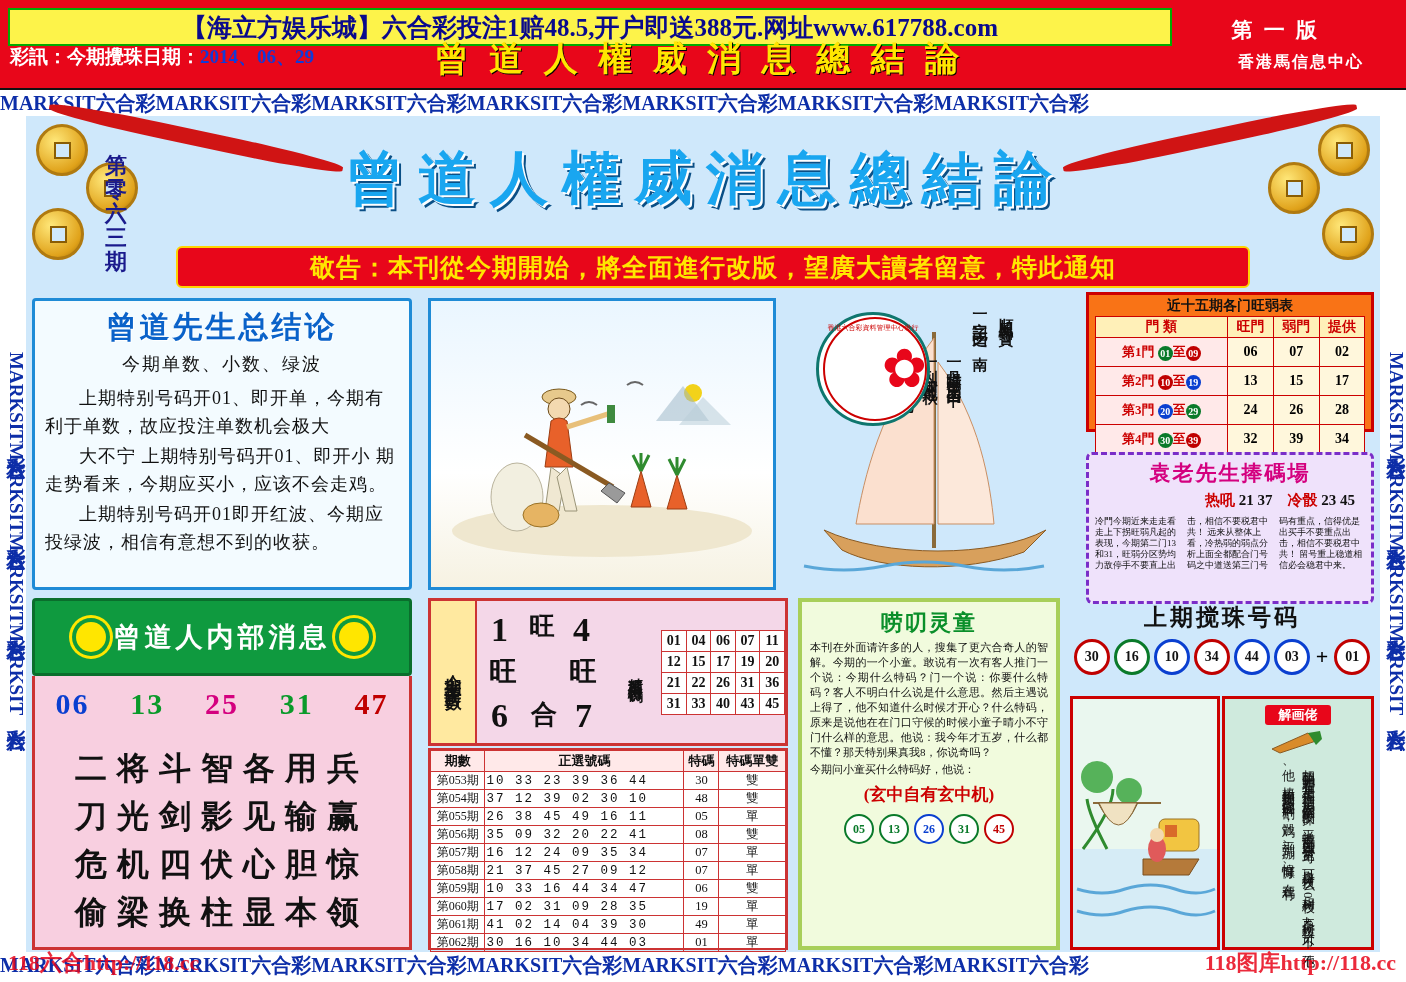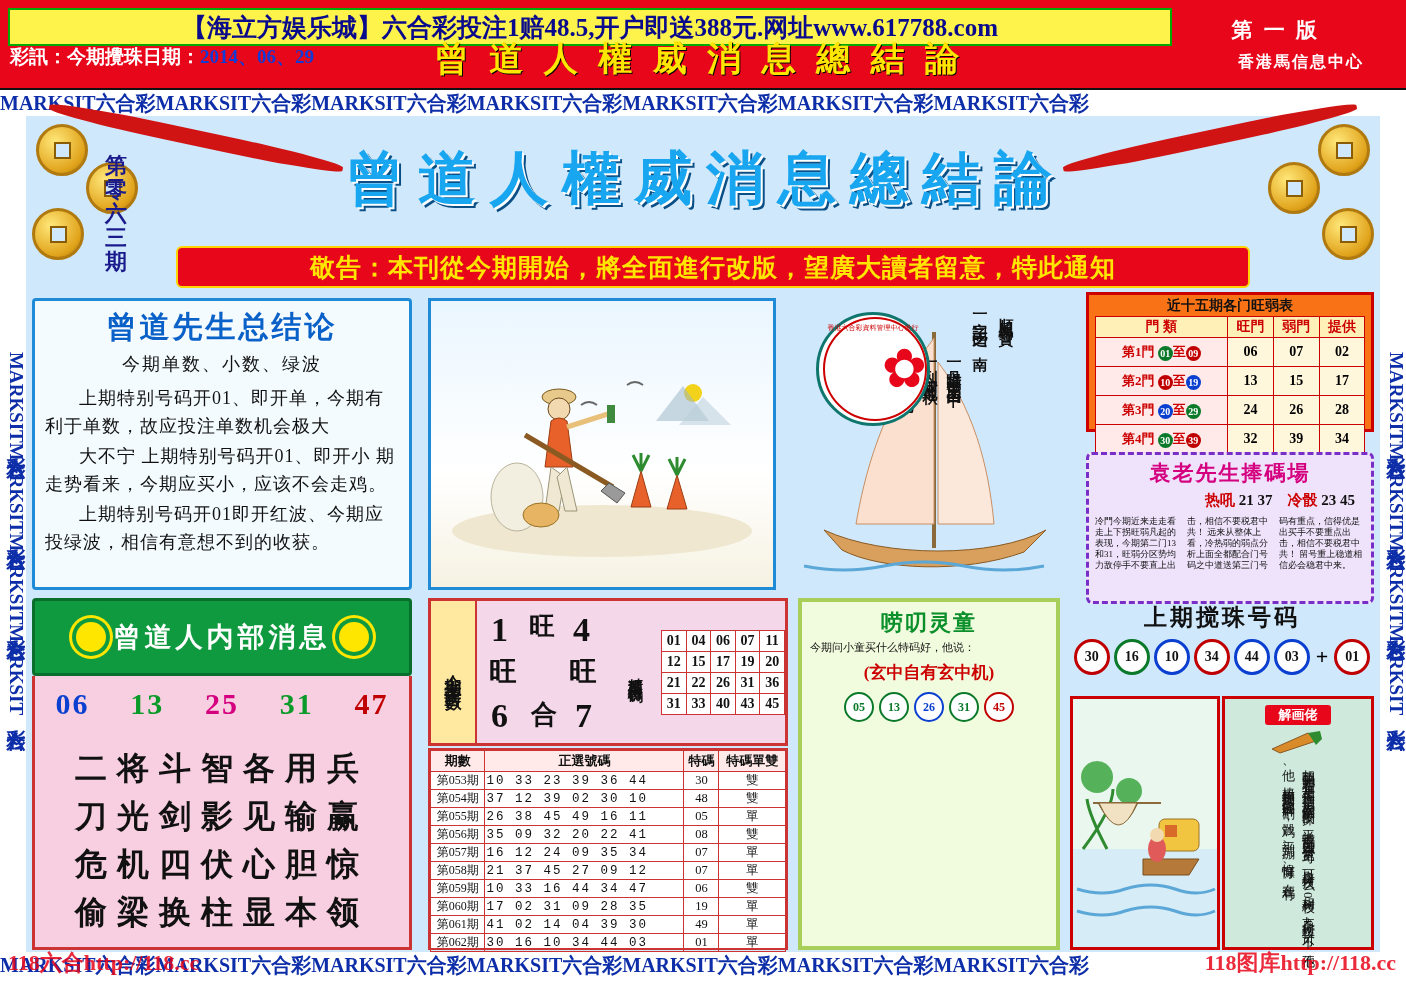--- a/index.html
+++ b/index.html
@@ -441,20 +441,21 @@
               <td class="nums">30  16  10  34  44  03</td>
               <td>01</td>
               <td>單</td>
             </tr>
           </tbody>
       </table>
     </div>
 
     <div class="panel p-child">
       <h3>唠叨灵童</h3>
+      <p>本刊在外面请许多的人，搜集了更六合奇人的智解。今期的一个小童。敢说有一次有客人推门一个说：今期什么特码？门一个说：你要什么特码？客人不明白什么说是什么意思。然后主遇说上得了，他不知道什么时候才开心？什么特码，原来是说他在在门口守候的时候小童子晴小不守门什么样的意思。他说：我今年才五岁，什么都不懂？那天特别果真我8，你说奇吗？</p>
       <p>今期问小童买什么特码好，他说：</p>
       <div class="slogan">(玄中自有玄中机)</div>
       <div class="balls" id="child-balls">
           <div class="ball" style="border-color: rgb(10, 122, 42); color: rgb(10, 122, 42);">05</div>
           <div class="ball" style="border-color: rgb(10, 122, 42); color: rgb(10, 122, 42);">13</div>
           <div class="ball" style="border-color: rgb(10, 63, 208); color: rgb(10, 63, 208);">26</div>
           <div class="ball" style="border-color: rgb(10, 122, 42); color: rgb(10, 122, 42);">31</div>
           <div class="ball" style="border-color: rgb(192, 0, 0); color: rgb(192, 0, 0);">45</div>
         </div>
     </div>

